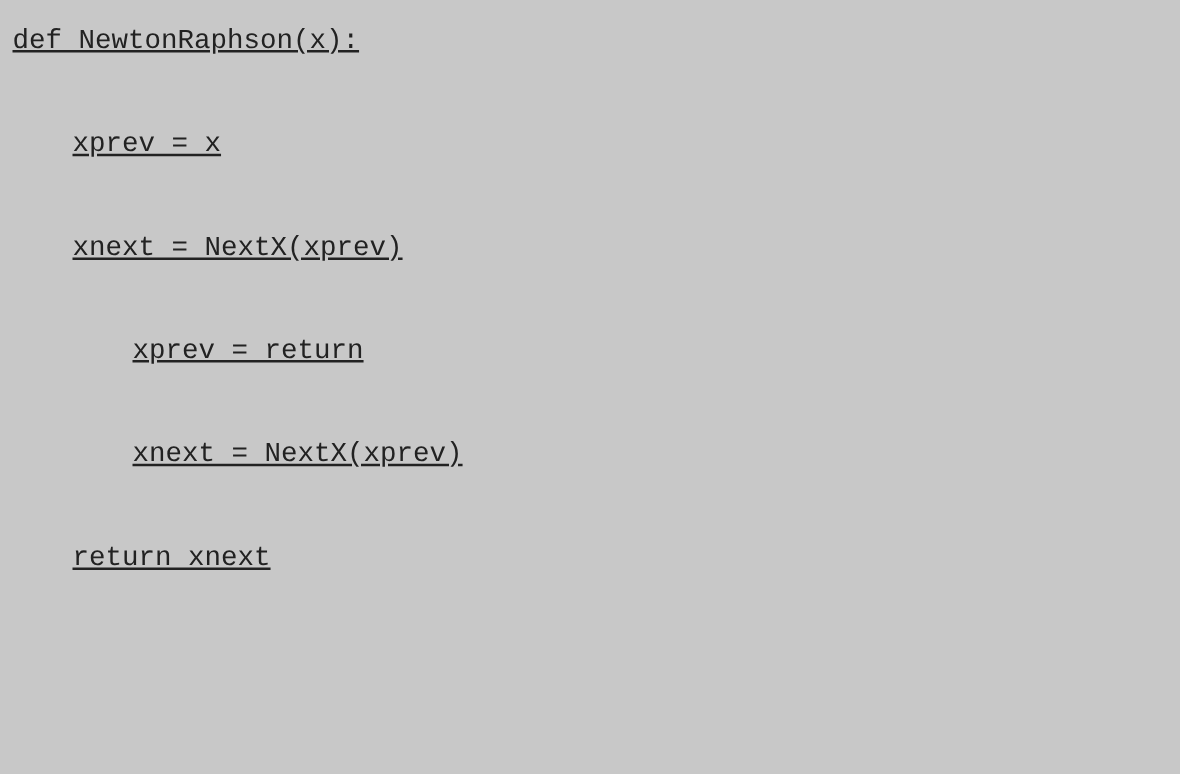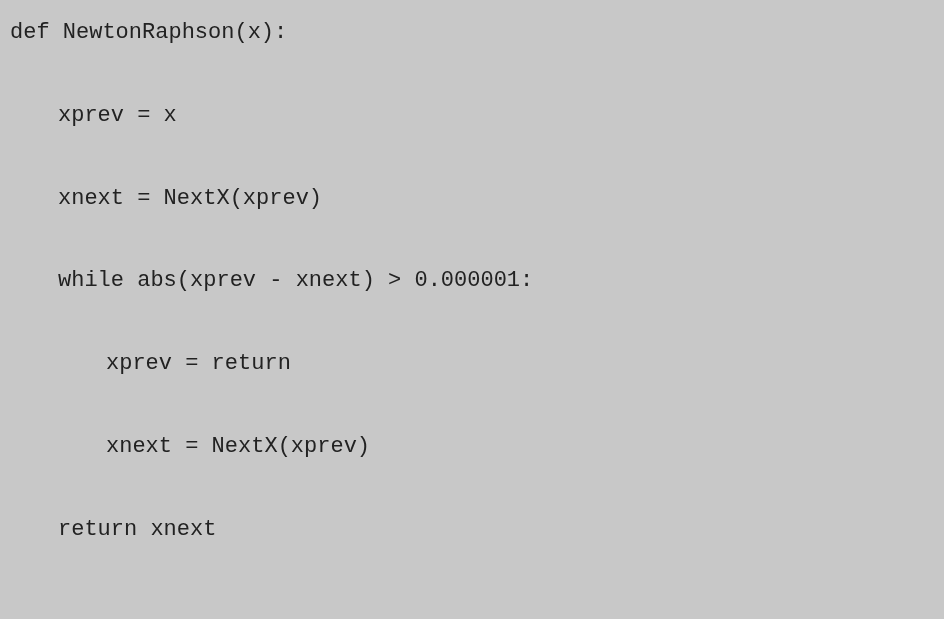--- a/index.html
+++ b/index.html
@@ -17,36 +17,36 @@
       height: 619px;
       line-height: 1.2;
     }
     pre {
       font-family: inherit;
       white-space: pre;
     }
     .code-line {
       margin-bottom: 30px;
       display: block;
+      text-decoration: underline;
     }
     .code-line.indent-1 {
       padding-left: 48px;
     }
     .code-line.indent-2 {
       padding-left: 96px;
     }
     .blank-extra {
       height: 30px;
     }
   </style>
 </head>
 <body>
 
 <pre><span class="code-line">def NewtonRaphson(x):</span>
 <span class="code-line indent-1">xprev = x</span>
 <span class="code-line indent-1">xnext = NextX(xprev)</span>
-<span class="code-line indent-1">while abs(xprev - xnext) &gt; 0.000001:</span>
 <span class="code-line indent-2">xprev = return</span>
 <span class="code-line indent-2">xnext = NextX(xprev)</span>
 <span class="code-line indent-1">return xnext</span>
 <span class="blank-extra"></span>
 
 </pre>
 
 </body></html>

